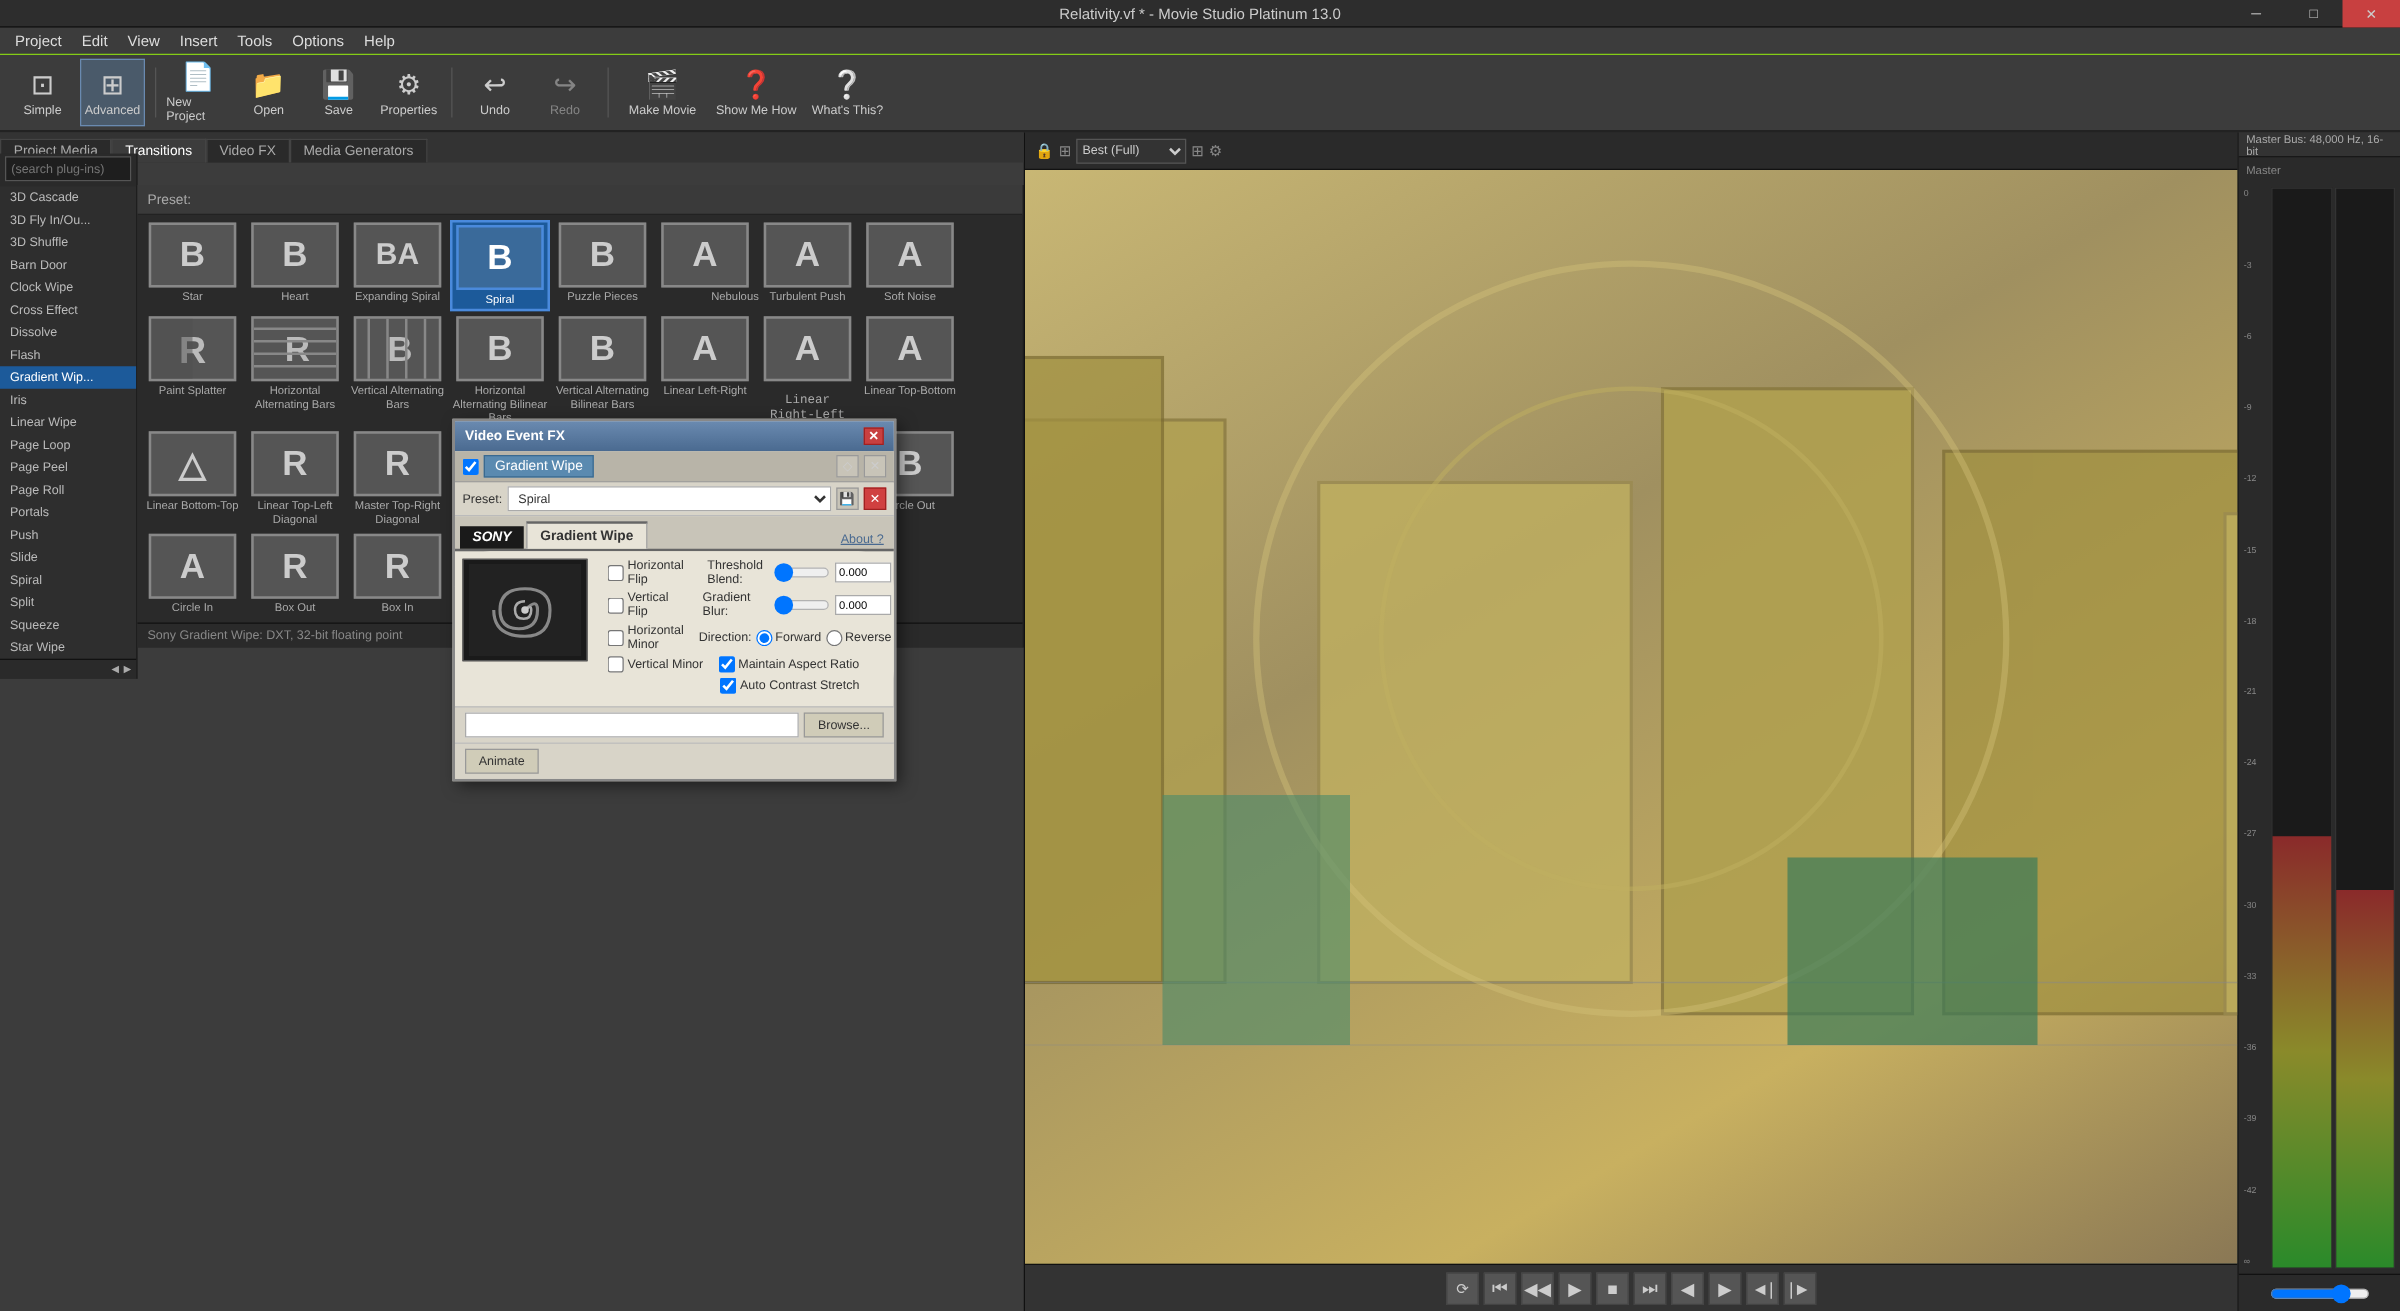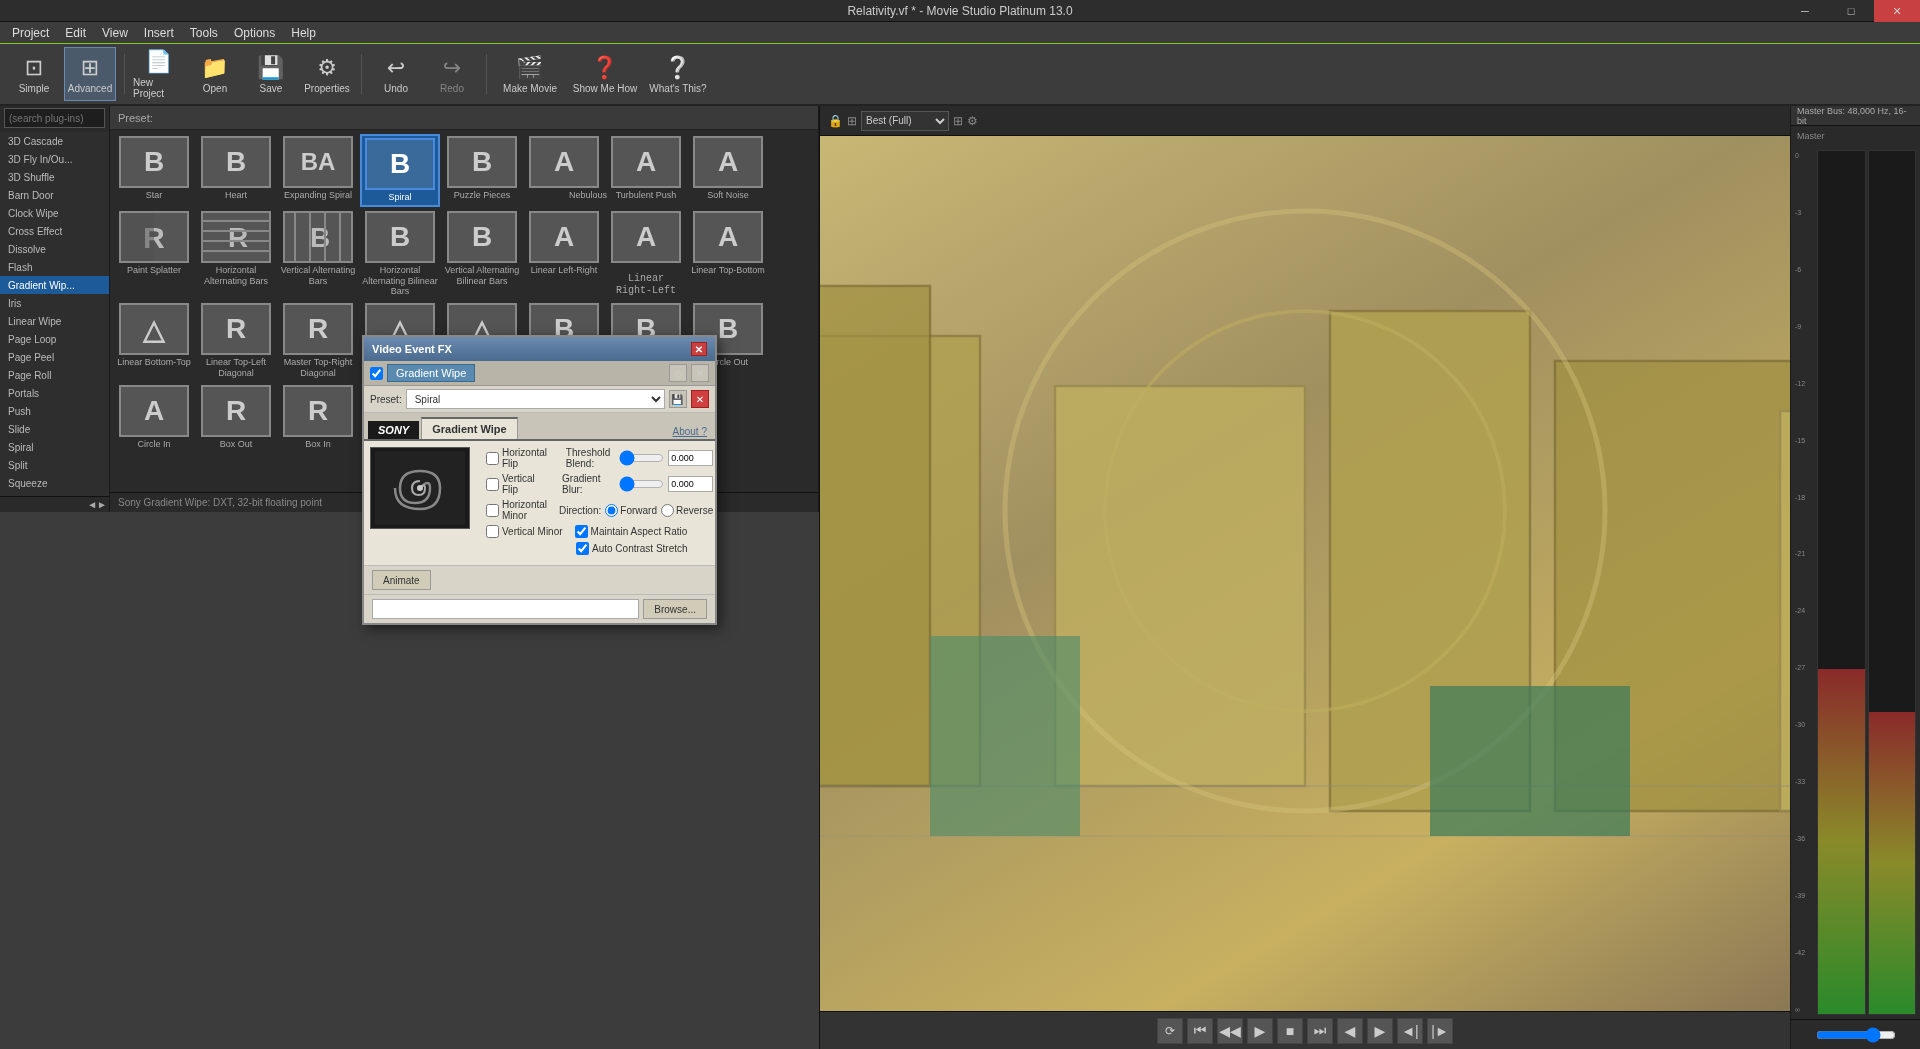--- a/index.html
+++ b/index.html
@@ -139,22 +139,28 @@
   <div class="toolbar-btn" style="width:66px;">
     <div class="tb-icon">❔</div>
     <span>What's This?</span>
   </div>
 </div>
 
 <div id="main">
 
   <div id="left-area">
 
-
-    <div id="left-top" style="display:flex; height:406px;">
+    <div id="left-bottom-tabs" style="height:24px; background:#333; display:flex; align-items:flex-end;">
+      <div class="panel-tab">Project Media</div>
+      <div class="panel-tab active">Transitions</div>
+      <div class="panel-tab">Video FX</div>
+      <div class="panel-tab">Media Generators</div>
+    </div>
+
+    <div id="left-top" style="display:flex; height:406px;align-items:center;">
 
       <div id="left-panel" style="width:110px; background:#2e2e2e; display:flex; flex-direction:column; border-right:1px solid #1a1a1a;">
         <div class="panel-header" style="height:26px; background:#2a2a2a; padding:2px 4px;">
           <div class="search-box" style="width:100%; margin:0;">
             <input type="text" placeholder="(search plug-ins)" style="width: 100%; height: 20px; background: rgb(30, 30, 30); border: 1px solid rgb(85, 85, 85); color: rgb(204, 204, 204); padding: 0px 4px; font-size: 10px;">
           </div>
         </div>
         <div id="transition-list">
           <div class="trans-item">3D Cascade</div>
           <div class="trans-item">3D Fly In/Ou...</div>
@@ -547,21 +553,21 @@
         </div>
       </div>
 
       <div style="display:flex; align-items:center; gap:3px; font-size:10px; color:#333; margin-bottom:4px; margin-left:90px;">
         <input type="checkbox" checked="" style="">
         <span>Auto Contrast Stretch</span>
       </div>
     </div>
   </div>
 
-  <div style="padding:4px 8px; background:#d8d4c8; border-top:1px solid #bbb;">
-    <button style="height:20px; padding:0 10px; background:#d0ccb8; border:1px solid #999; font-size:10px; cursor:pointer; color:#333;">Animate</button>
-  </div>
-
   <div style="display:flex; align-items:center; padding:4px 8px; background:#d8d4c8; border-top:1px solid #bbb; gap:4px;">
     <input type="text" style="flex: 1 1 0%; height: 20px; background: rgb(255, 255, 255); border: 1px solid rgb(170, 170, 170); font-size: 10px; color: rgb(51, 51, 51); padding: 0px 4px;">
     <button style="height:20px; padding:0 10px; background:#d0ccb8; border:1px solid #999; font-size:10px; cursor:pointer; color:#333;">Browse...</button>
   </div>
+
+  <div style="padding:4px 8px; background:#d8d4c8; border-top:1px solid #bbb;">
+    <button style="height:20px; padding:0 10px; background:#d0ccb8; border:1px solid #999; font-size:10px; cursor:pointer; color:#333;">Animate</button>
+  </div>
 </div>
 
 </body></html>

